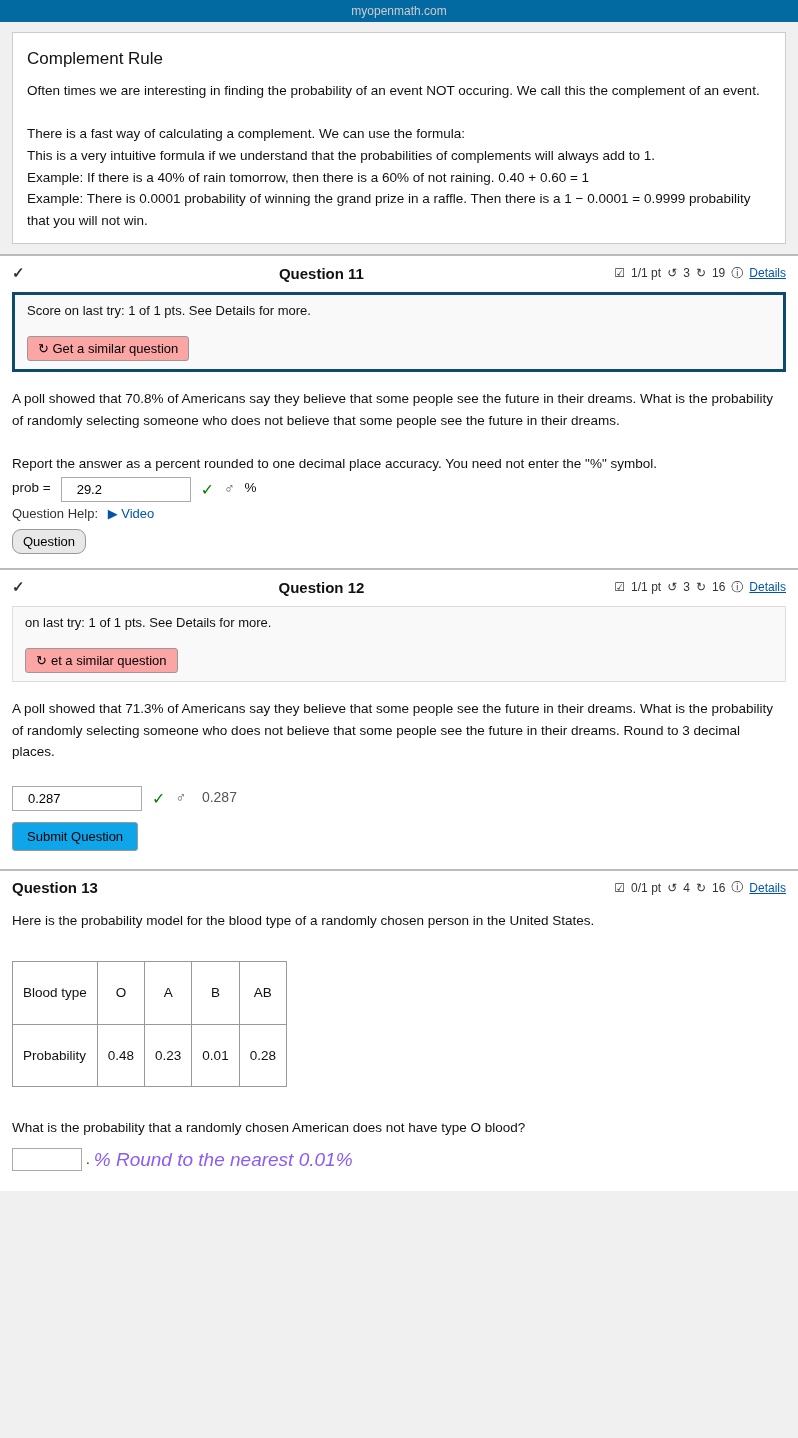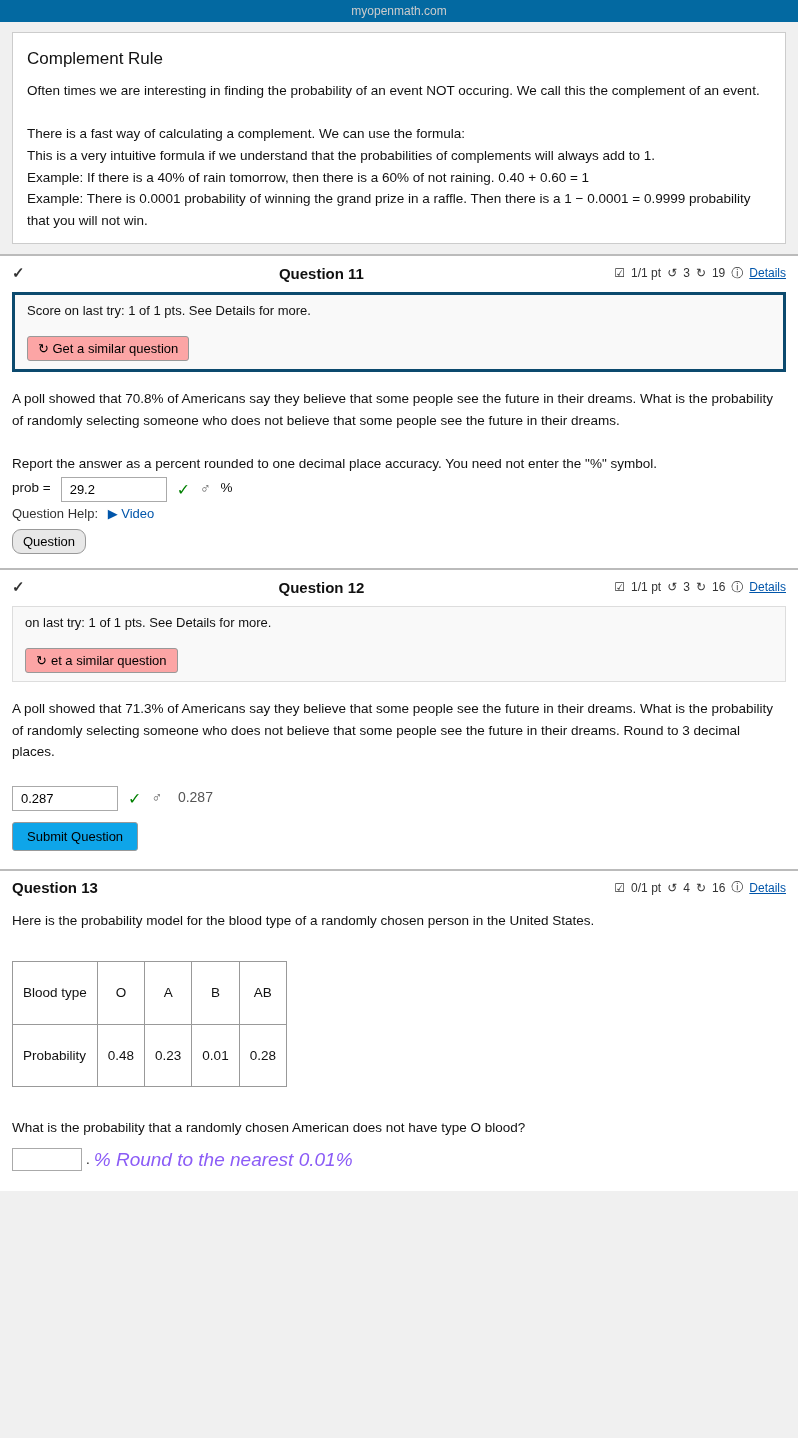--- a/index.html
+++ b/index.html
@@ -82,23 +82,23 @@
       line-height: 1.6;
     }
     .input-row {
       display: flex;
       align-items: flex-start;
       gap: 10px;
       margin: 2px 0;
     }
     .input-field {
       border: 1px solid #aaa;
-      padding: 4px 8px;
-      font-size: 13px;
-      width: 106px;
+      padding: 4px 15px;
+      font-size: 13px;
+      width: 130px;
     }
     .check-icon {
       color: green;
       font-size: 16px;
     }
     .male-icon {
       font-size: 14px;
       color: #555;
     }
     .question-help {

